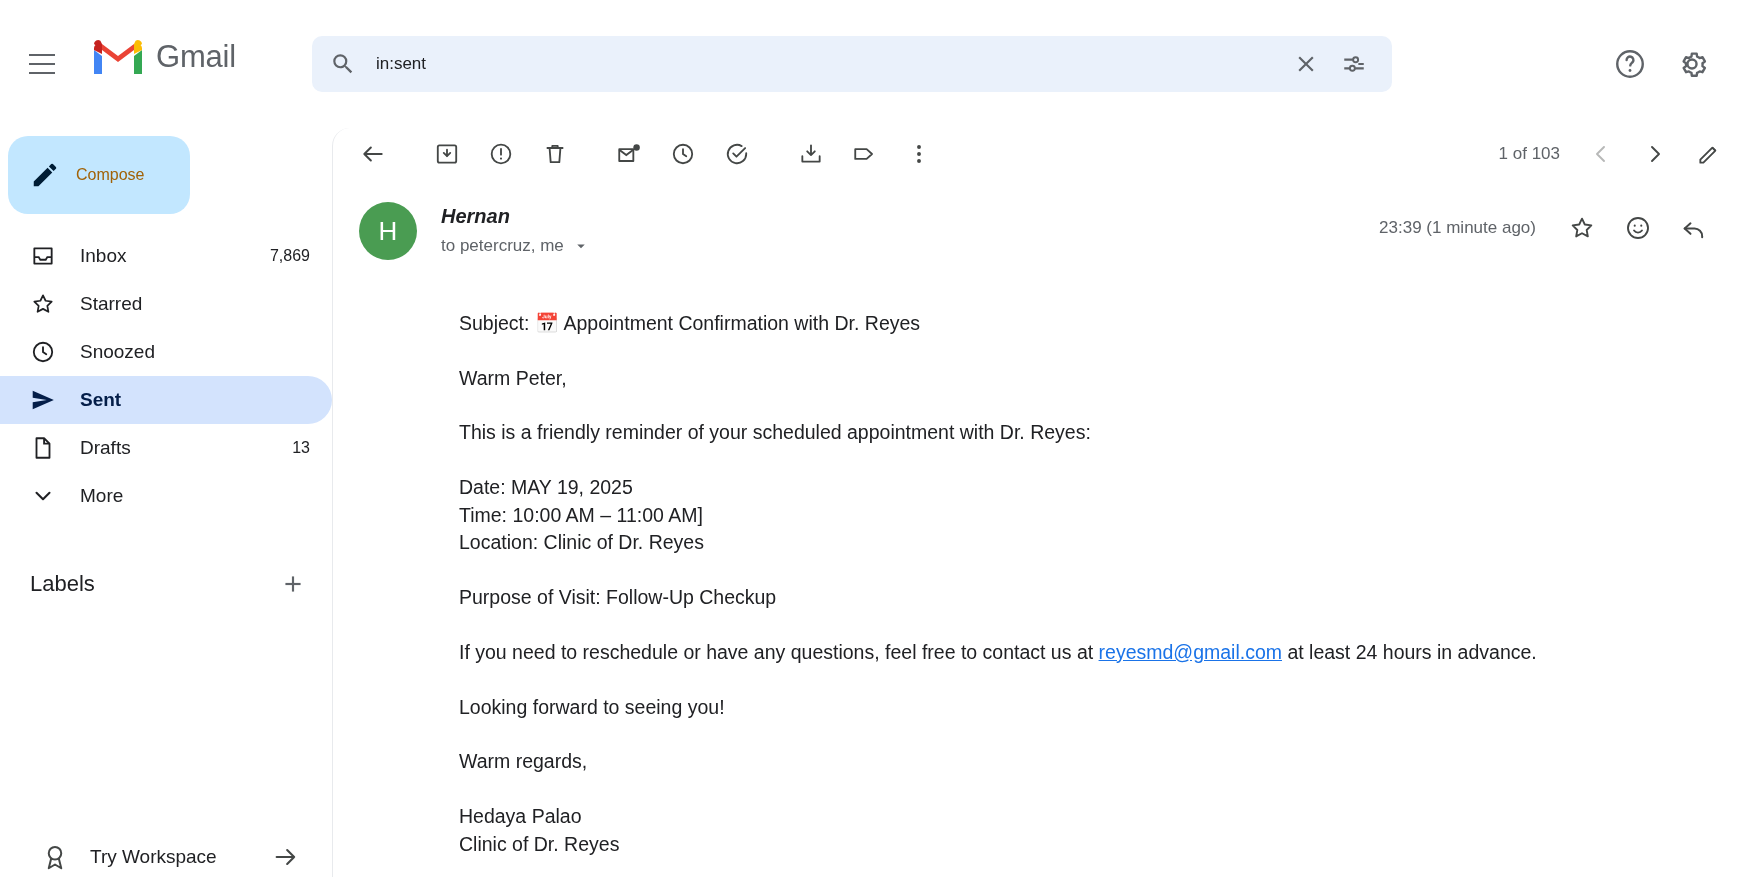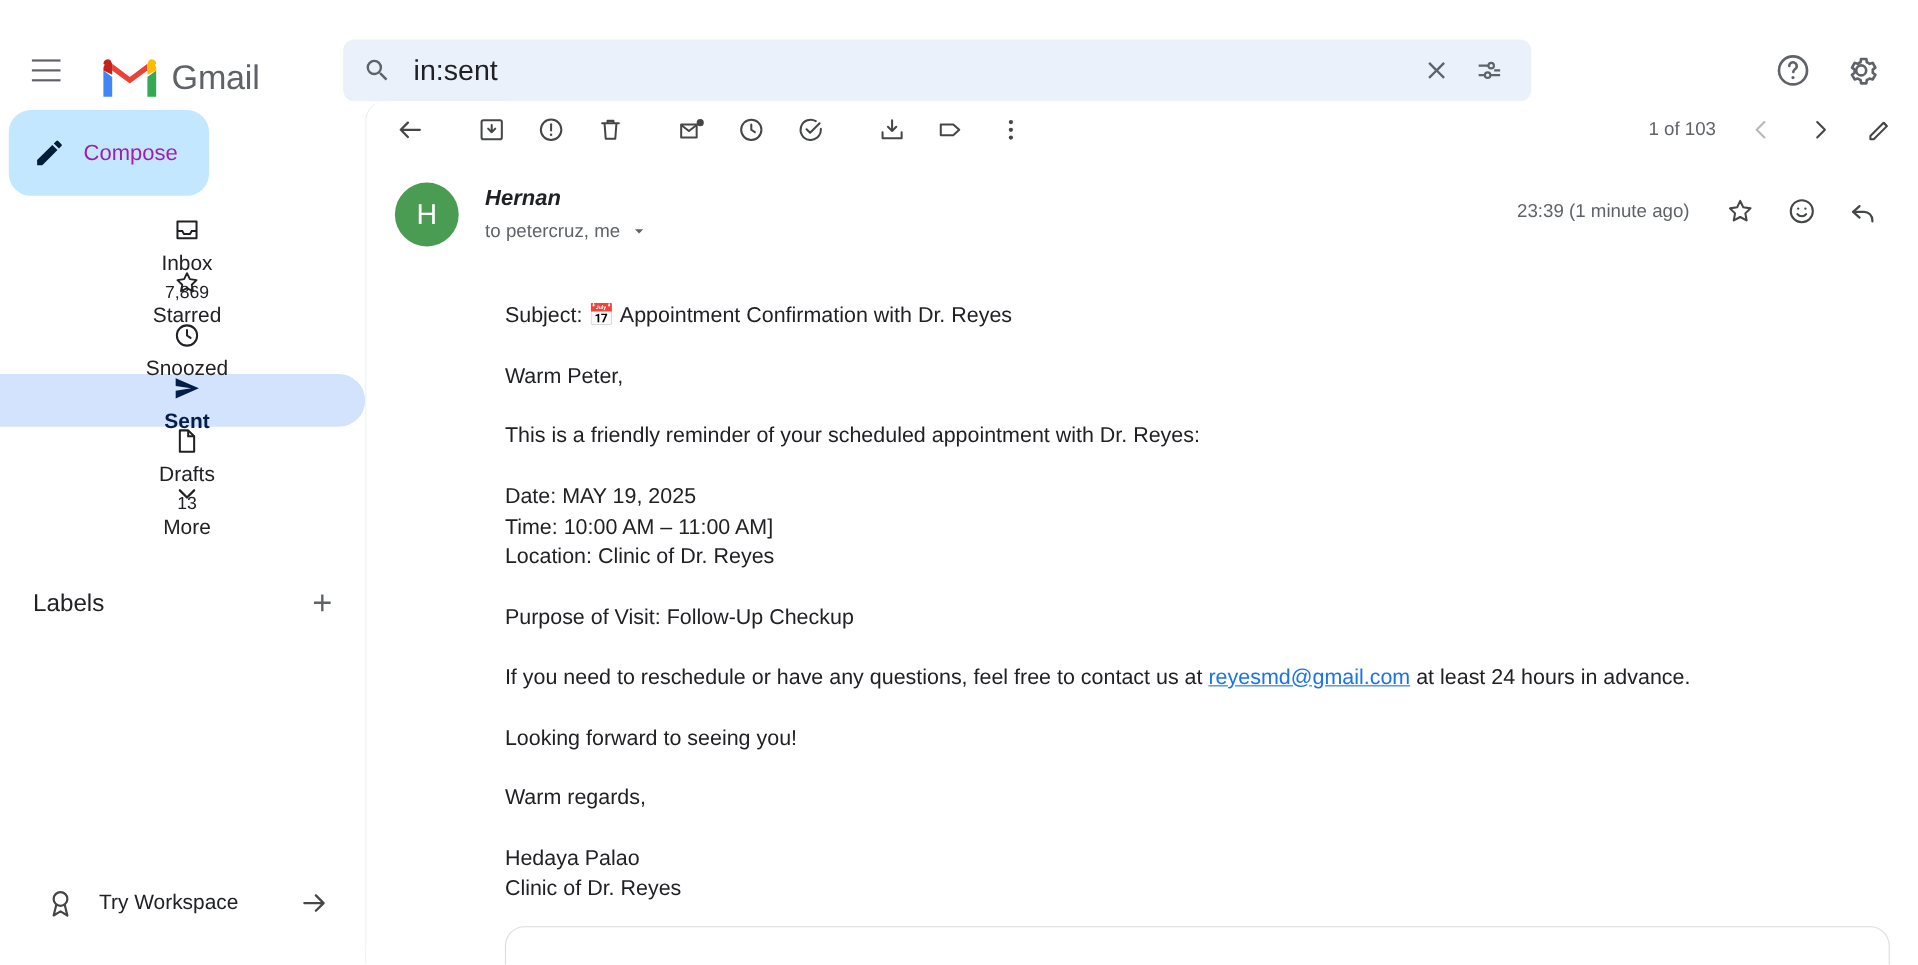--- a/index.html
+++ b/index.html
@@ -12,23 +12,24 @@
   }
   .app {
     position: relative;
     width: 1744px; height: 877px;
     background: #ffffff;
   }
 
   
   .topbar {
     display: flex;
-    align-items: flex-end;
+    align-items: flex-start;
     height: 92px;
     padding: 0 18px 0 14px;
+    margin-top: 36px;
   }
   .hamburger {
     width: 56px; height: 56px;
     display: flex; align-items: center; justify-content: center;
     border-radius: 50%;
     cursor: pointer;
   }
   .hamburger span {
     display: block;
     width: 26px; height: 2.5px;
@@ -61,21 +62,21 @@
     background: #eaf1fb;
     border-radius: 10px;
     height: 56px;
     width: 1080px;
     padding: 0 14px 0 18px;
   }
   .search-icon { width: 26px; height: 26px; flex: 0 0 26px; }
   .search-input {
     flex: 1 1 auto;
     border: none; outline: none; background: transparent;
-    font-size: 26px;
+    font-size: 17px;
     font-family: "Liberation Sans", sans-serif;
     color: #202124;
     margin-left: 18px;
   }
   .icon-btn {
     width: 48px; height: 48px;
     border-radius: 50%;
     display: flex; align-items: center; justify-content: center;
     cursor: pointer;
     flex: 0 0 auto;
@@ -105,33 +106,32 @@
   .compose {
     display: flex; align-items: center;
     gap: 16px;
     margin: 0 0 18px 8px;
     width: 182px; height: 78px;
     padding-left: 22px;
     border-radius: 20px;
     background: #c2e7ff;
     cursor: pointer;
   }
-  .compose-label { font-size: 20px; color: #a21caf; }
+  .compose-label { font-size: 16px; color: #a16207; }
 
   .navlist { margin-top: 6px; }
   .navitem {
     display: flex; align-items: center;
     height: 48px;
     padding: 0 22px 0 30px;
     border-radius: 0 24px 24px 0;
     cursor: pointer;
     color: #202124;
     font-size: 19px;
-    gap: 7px;
-    flex-direction: column;
+    gap: 24px;
   }
   .navitem.active { background: #d3e3fd; font-weight: bold; color: #041e49; }
   .navitem .ico { width: 26px; height: 26px; flex: 0 0 26px; display:flex; align-items:center; justify-content:center;}
   .navitem .lbl { flex: 1 1 auto; }
   .navitem .cnt { font-size: 16px; }
   .navitem.active .cnt { font-weight: bold; }
 
   .labels-head {
     display: flex; align-items: center;
     margin-top: 42px;

